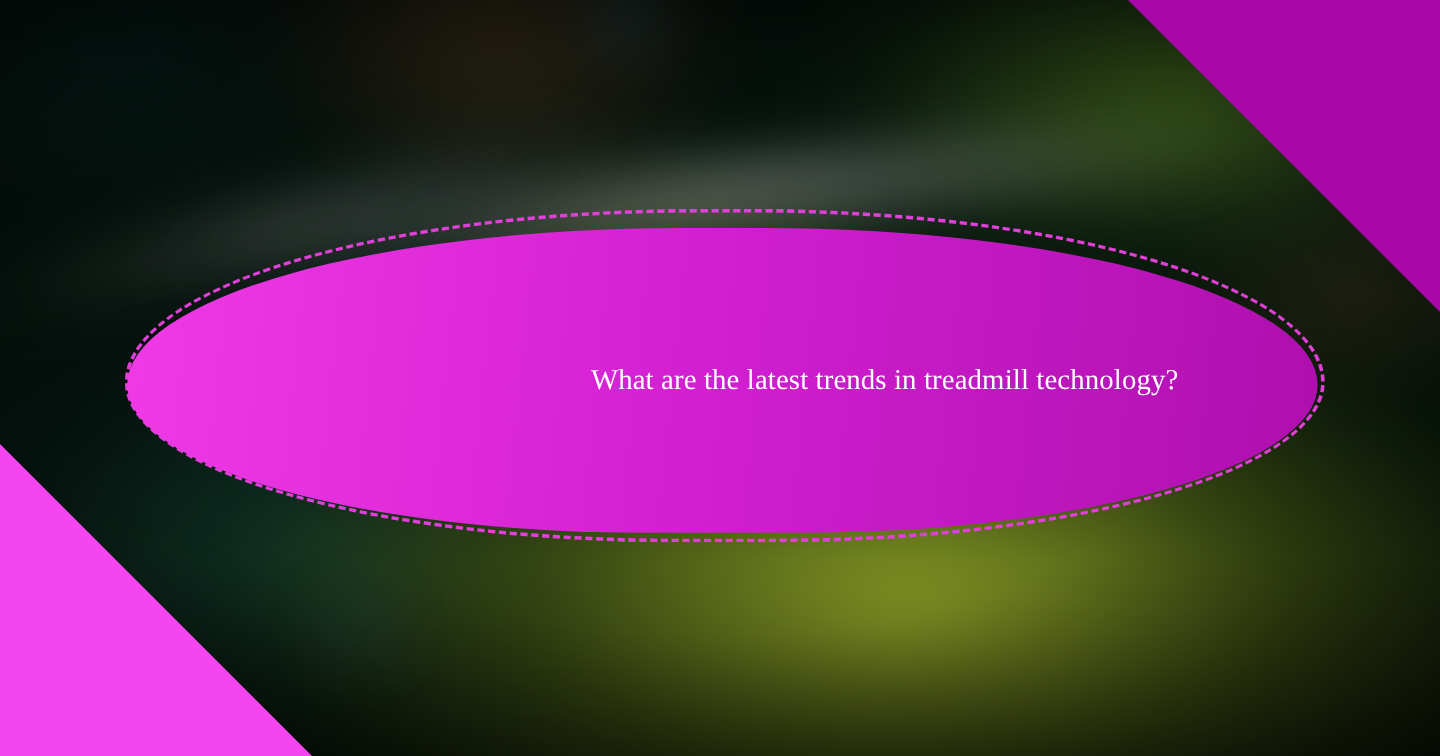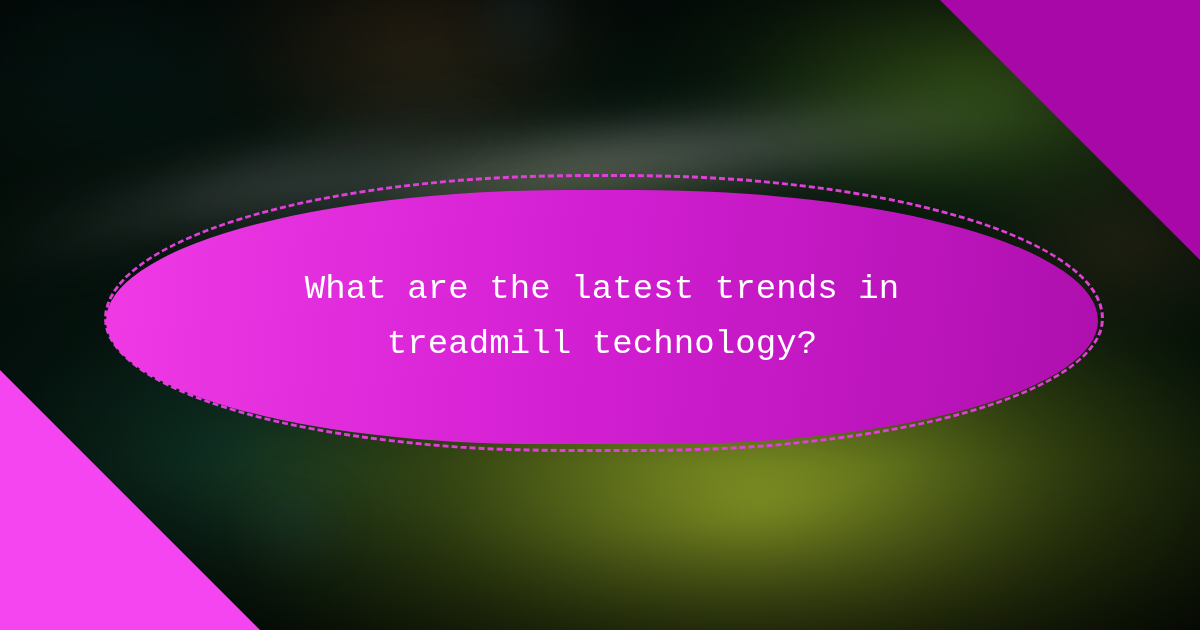--- a/index.html
+++ b/index.html
@@ -95,24 +95,24 @@
     height:254px;
     background:linear-gradient(96deg, var(--pill-from) 0%, var(--pill-mid) 48%, var(--pill-to) 100%);
     border-radius:47% 47% 44% 44% / 52% 52% 49% 49%;
     display:flex;
     align-items:center;
     justify-content:center;
   }
 
   .pill-text {
     width:760px;
-    text-align:center;
+    text-align:right;
     color:var(--text-color);
-    font-family:Liberation Mono, monospace;
-    font-size:34px;
+    font-family:Liberation Serif, serif;
+    font-size:24px;
     font-weight:400;
     line-height:1.62;
     letter-spacing:0.1px;
     text-rendering:optimizeLegibility;
   }
 </style>
 </head>
 <body>
 
 <div id="card">

